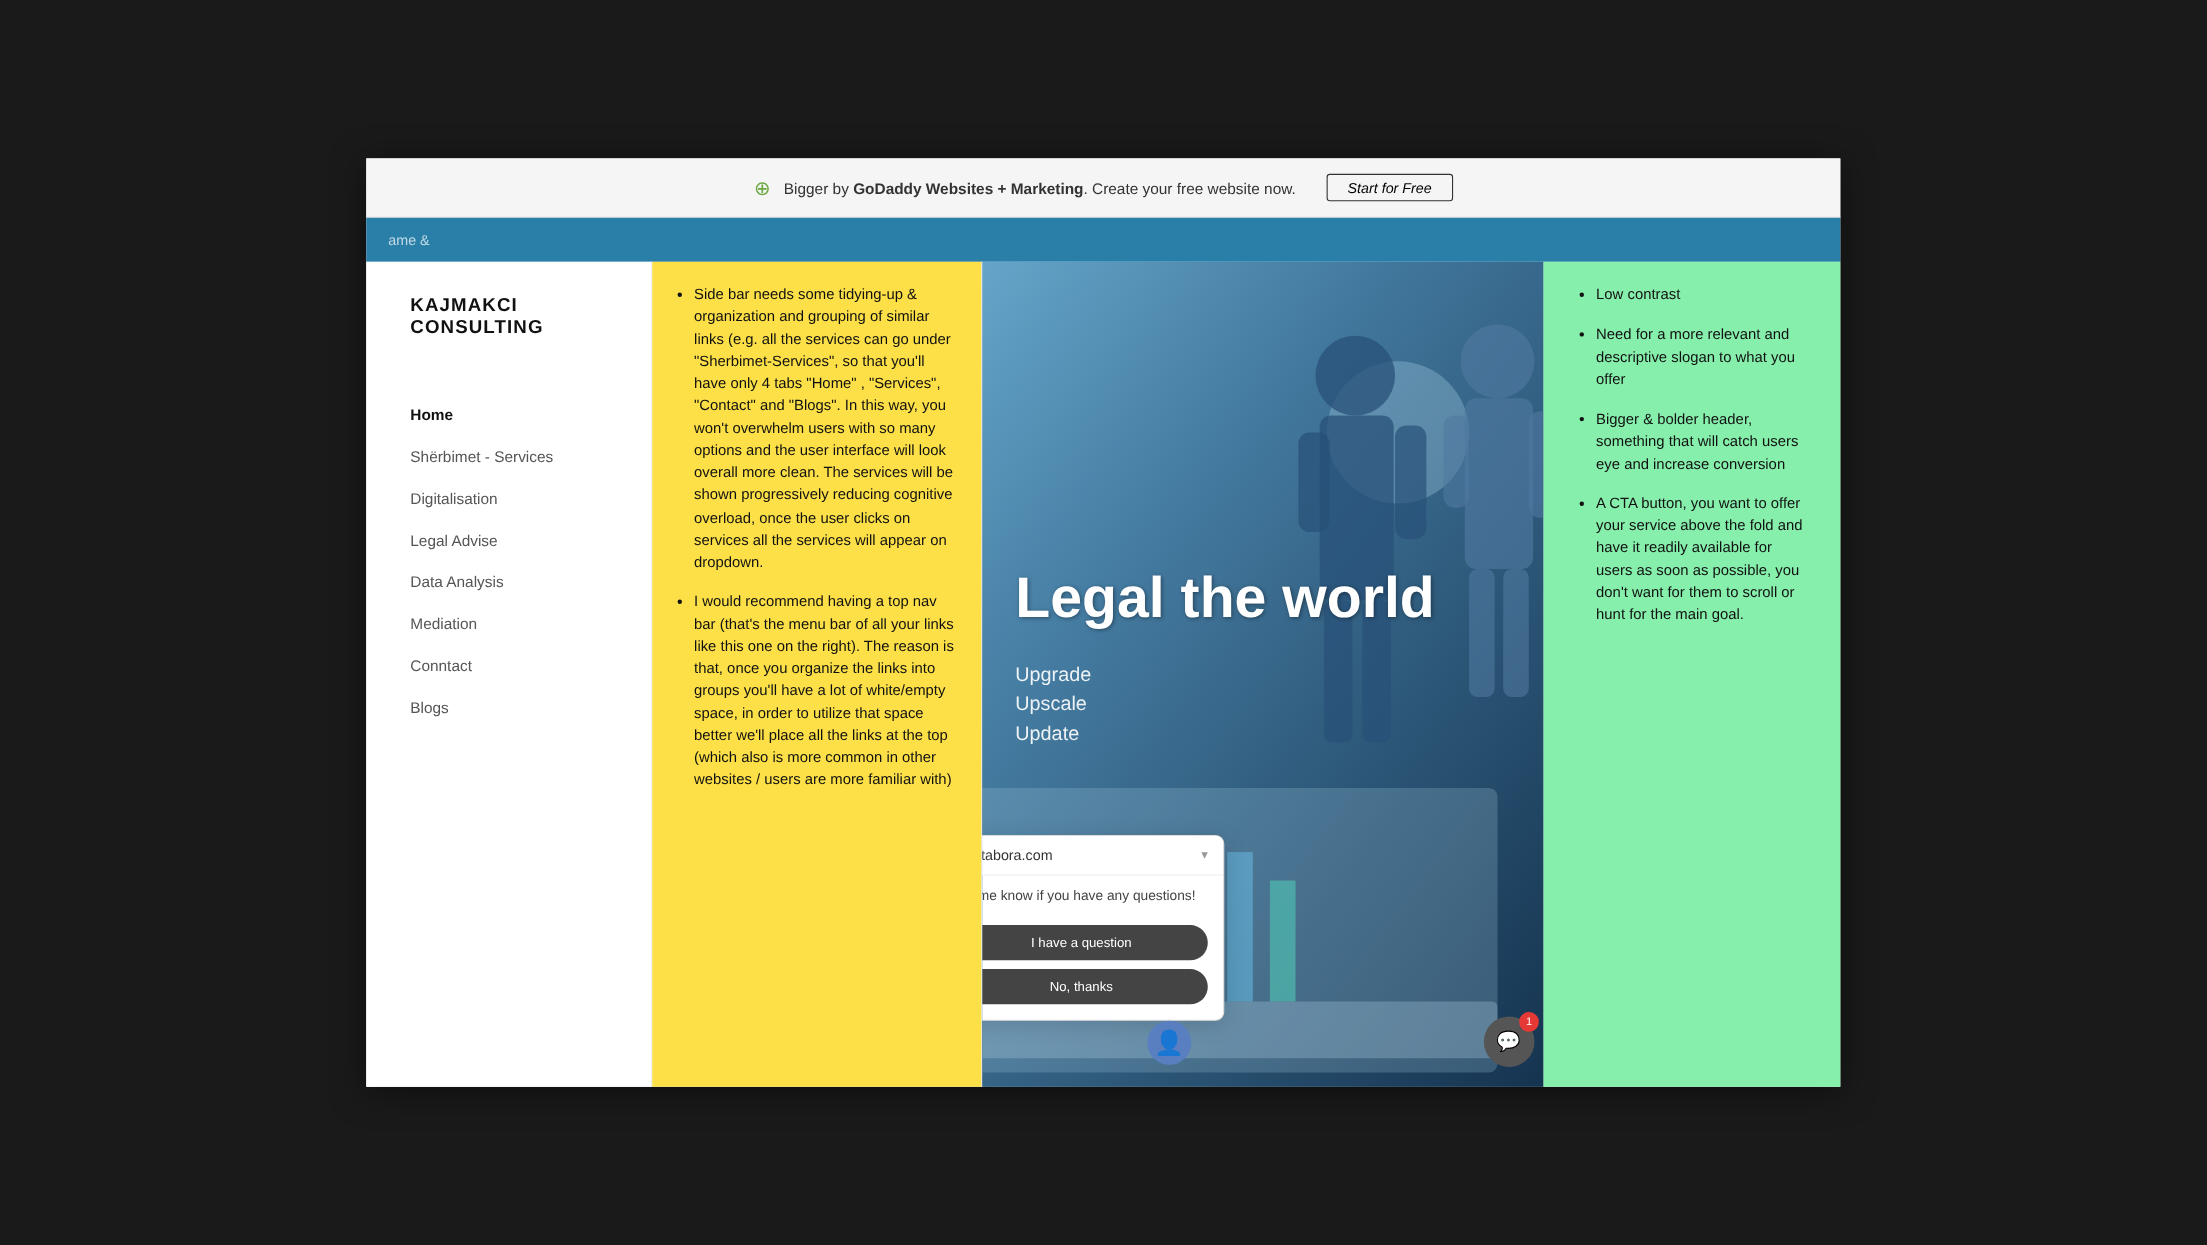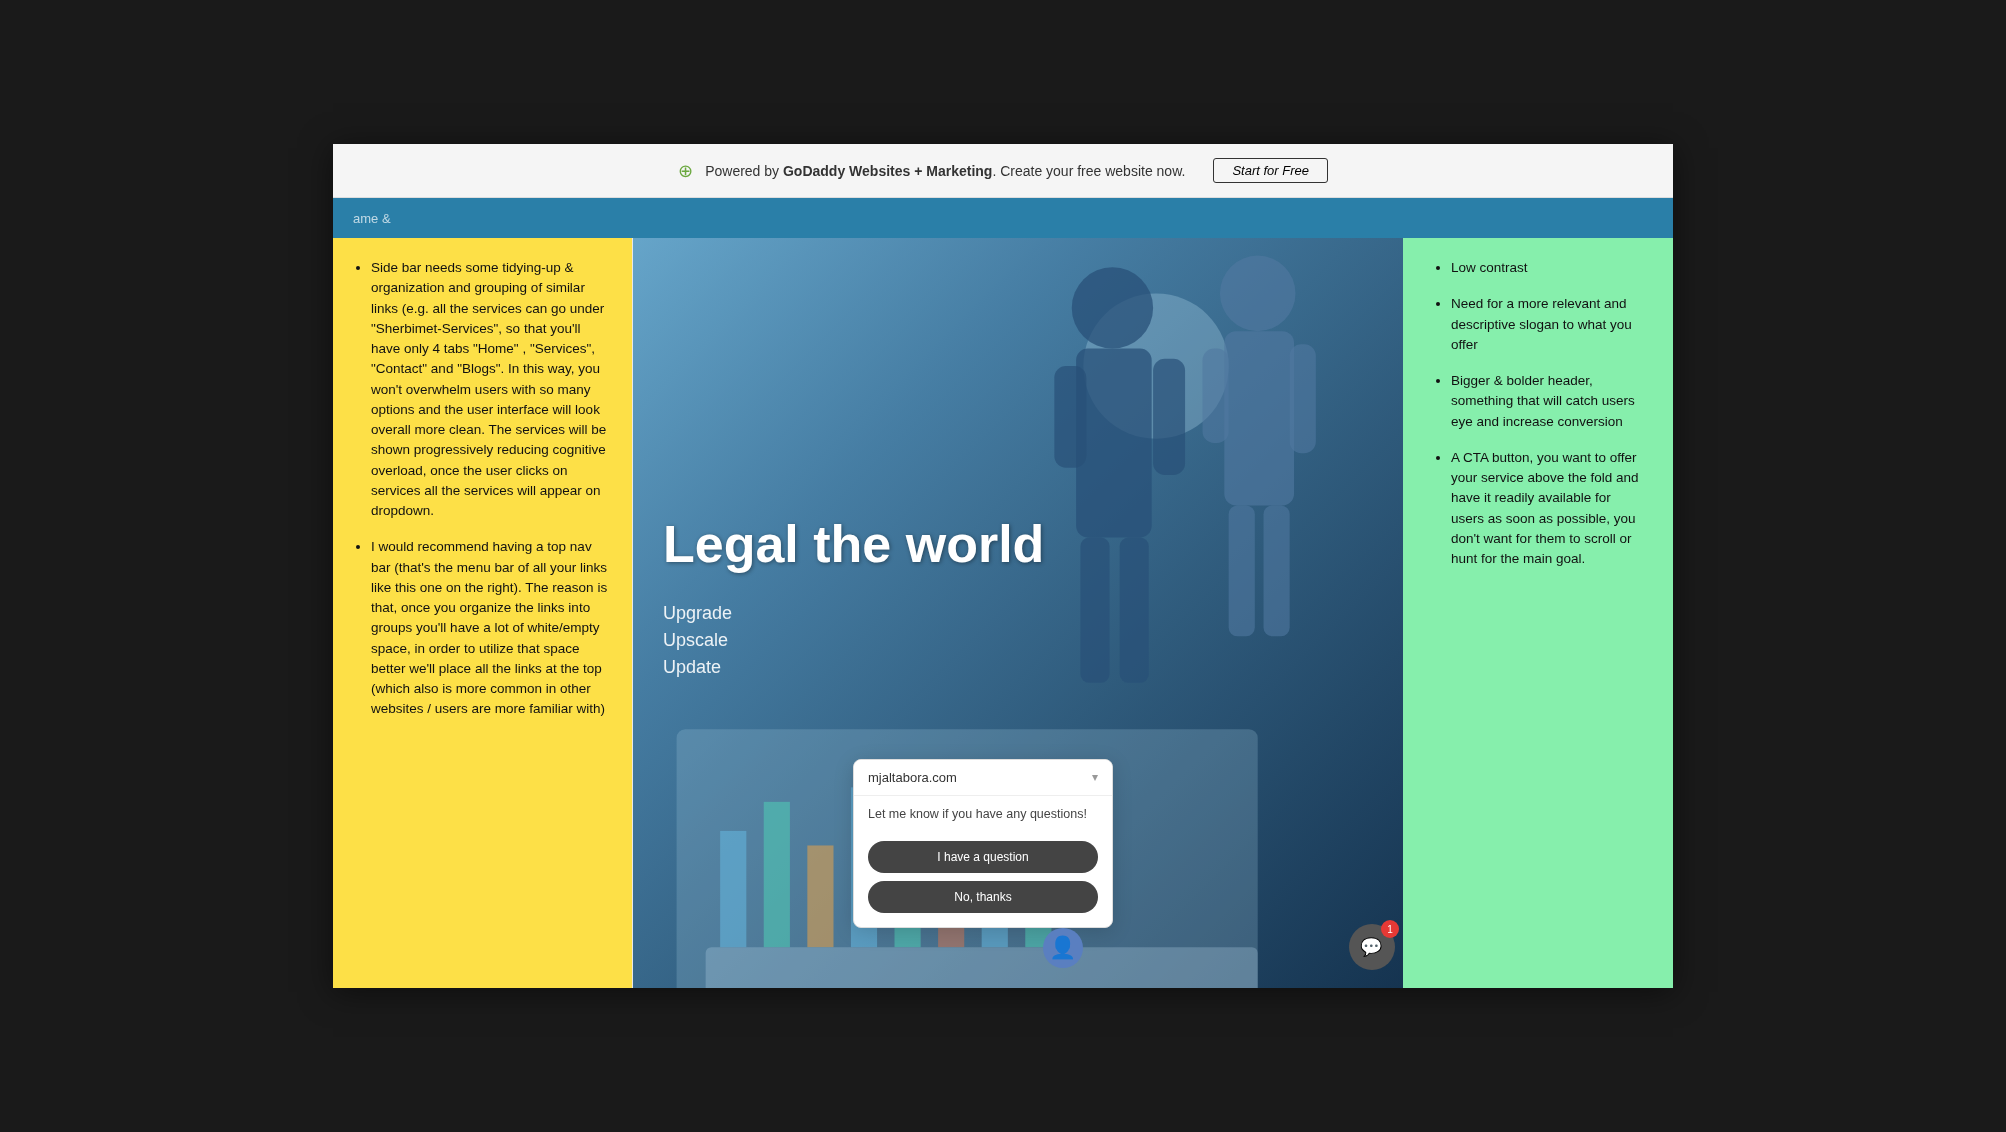--- a/index.html
+++ b/index.html
@@ -295,31 +295,47 @@
     }
   </style>
 </head>
 <body>
 
 <div class="outer-wrapper">
 
   <div class="godaddy-bar">
     <span class="logo-icon">⊕</span>
     <span>
-      <span>Powered by </span><strong>GoDaddy Websites + Marketing</strong><span>. Create your free website now.</span>
+      <span>Bigger by </span><strong>GoDaddy Websites + Marketing</strong><span>. Create your free website now.</span>
     </span>
     <button class="start-btn">Start for Free</button>
   </div>
 
   <div class="site-top-bar">
     <span class="site-top-bar-text">ame &amp;</span>
   </div>
 
   <div class="main-content">
 
+    <div class="website-sidebar">
+      <div class="sidebar-logo">
+        <div>KAJMAKCI</div>
+        <div>CONSULTING</div>
+      </div>
+      <nav class="sidebar-nav">
+        <a class="sidebar-nav-item active">Home</a>
+        <a class="sidebar-nav-item">Shërbimet - Services</a>
+        <a class="sidebar-nav-item">Digitalisation</a>
+        <a class="sidebar-nav-item">Legal Advise</a>
+        <a class="sidebar-nav-item">Data Analysis</a>
+        <a class="sidebar-nav-item">Mediation</a>
+        <a class="sidebar-nav-item">Conntact</a>
+        <a class="sidebar-nav-item">Blogs</a>
+      </nav>
+    </div>
 
     <div class="annotation-panel">
       <ul>
         <li>Side bar needs some tidying-up &amp; organization and grouping of similar links (e.g. all the services can go under "Sherbimet-Services", so that you'll have only 4 tabs "Home" , "Services", "Contact" and "Blogs". In this way, you won't overwhelm users with so many options and the user interface will look overall more clean. The services will be shown progressively reducing cognitive overload, once the user clicks on services all the services will appear on dropdown.</li>
         <li>I would recommend having a top nav bar (that's the menu bar of all your links like this one on the right). The reason is that, once you organize the links into groups you'll have a lot of white/empty space, in order to utilize that space better we'll place all the links at the top (which also is more common in other websites / users are more familiar with)</li>
       </ul>
     </div>
 
     <div class="hero-area">
       <div class="hero-bg-overlay"></div>

